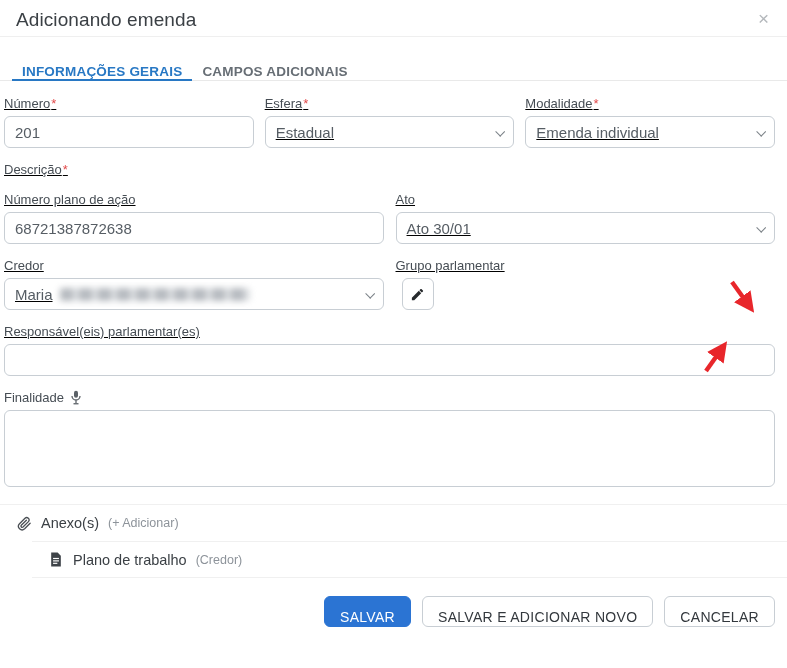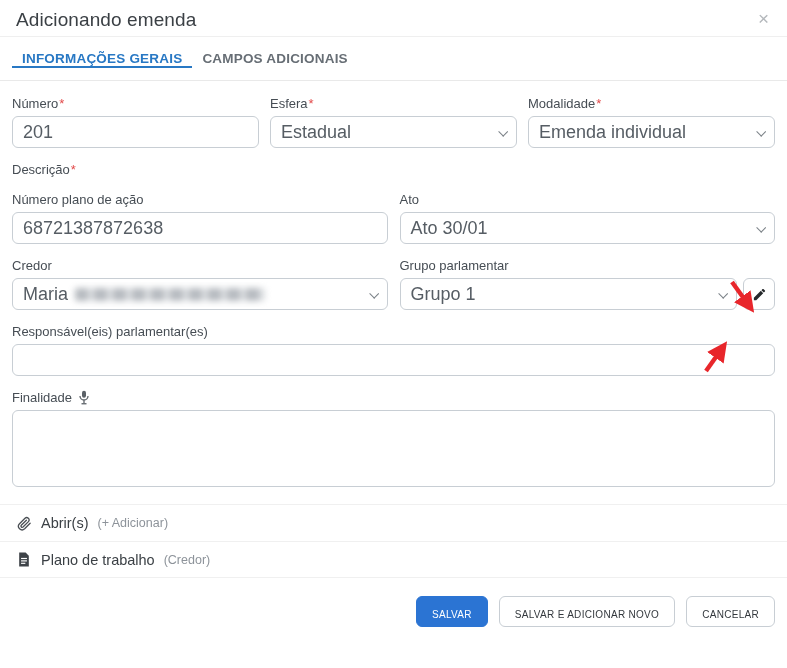--- a/index.html
+++ b/index.html
@@ -7,62 +7,62 @@
   body { font-family: "Liberation Sans", "DejaVu Sans", sans-serif; }
   .modal { position: relative; width: 787px; height: 668px; background: #fff; overflow: hidden; }
 
   
   .header { display:flex; justify-content:space-between; align-items:flex-start;
             padding: 9px 16px 8px 16px; border-bottom: 1px solid #efefef; height: 37px; }
   .title { font-size: 19px; font-weight: 400; color: #3b4045; letter-spacing: .1px; }
   .close { font-size: 19px; line-height: 19px; color: #b4b8bc; cursor: pointer; padding: 0 2px; }
 
   
-  .tabs { display:flex; align-items:center; padding: 0 12px; border-bottom: 1px solid #e9e9e9; height: 44px; }
+  .tabs { display:flex; align-items:flex-end; padding: 0 12px; border-bottom: 1px solid #e9e9e9; height: 44px; }
   .tab { display:flex; align-items:center; padding: 0 10px; font-size: 13.5px; font-weight: 600;
          color:#676e75; cursor:pointer; border-bottom: 2px solid transparent; margin-bottom:-1px; letter-spacing:.2px; }
   .tab.active { color: #2878c4; border-bottom-color: #2878c4; }
 
   
-  .body { padding: 14px 12px 0 12px; }
+  .body { padding: 14px 12px 0 4px; text-decoration: underline; }
   .row { margin-bottom: 13px; }
   .grid3 { display:grid; grid-template-columns: 1fr 1fr 1fr; gap: 11px; }
   .grid2 { display:grid; grid-template-columns: 1fr 1fr; gap: 12px; }
   label { display:block; font-size: 13px; line-height: 17px; color: #464d54; margin-bottom: 4px; }
   .req { color: #e24a4a; margin-left: 1px; }
   .txt, .select, textarea {
     width: 100%; height: 32px; border: 1px solid #c8ced4; border-radius: 6px;
-    background: #fff; font-family: inherit; font-size: 18px; color: #565d64;
+    background: #fff; font-family: inherit; font-size: 15px; color: #565d64;
     padding: 0 10px; outline: none;
   }
   .select { display:flex; align-items:center; justify-content:space-between; cursor:pointer; overflow:hidden; }
   .select-value { white-space:nowrap; }
   .chevron { flex:0 0 auto; width: 7px; height: 7px; border-right: 1.6px solid #7a8186;
              border-bottom: 1.6px solid #7a8186; transform: rotate(45deg) translateY(-1px); margin-left:8px; }
   textarea { height: 77px; resize: none; padding: 6px 10px; }
   .flexpair { display:flex; align-items:center; }
   .flexpair .select { flex: 1 1 auto; }
   .icon-btn { flex: 0 0 32px; width:32px; height:32px; margin-left: 6px; border:1px solid #c8ced4;
               border-radius:6px; background:#fff; display:flex; align-items:center; justify-content:center; cursor:pointer; }
   .redacted { flex: 0 0 190px; height: 13px; margin-left: 7px; border-radius: 2px;
               filter: blur(3px); opacity:.7;
               background: repeating-linear-gradient(90deg,#989ea5 0 13px,#cdd1d5 13px 19px); }
   .miclabel { display:inline-flex; align-items:center; gap:6px; }
 
   
   .attach-row { display:flex; align-items:center; gap: 9px; height: 37px; padding: 0 16px;
                 border-top: 1px solid #f0f0f0; }
-  .attach-row:last-of-type { border-bottom: 1px solid #f0f0f0; }
+  .attach-row:last-of-type { border-bottom: 1px solid #f0f0f0; margin-left: 32px; }
   .attach-label { font-size: 14.5px; color: #3b4045; }
   .attach-action { font-size: 12.5px; color: #8d939a; cursor: pointer; text-align: center; }
   .attach-icon { display:flex; align-items:center; justify-content:center; width:16px; }
 
   
   .footer { display:flex; justify-content:flex-end; gap: 11px; padding: 18px 12px 9px 12px; }
-  .btn { height: 31px; border-radius: 6px; font-family: inherit; font-size: 10px; letter-spacing:.3px;
+  .btn { height: 31px; border-radius: 6px; font-family: inherit; font-size: 14px; letter-spacing:.3px;
          padding: 12px 15px; cursor: pointer; background:#fff; border:1px solid #c8ced4; color:#33383d; }
   .btn.primary { background: #2b74d3; border-color: #2b74d3; color: #fff; }
 
   
   .annotations { position:absolute; left:0; top:0; pointer-events:none; }
 </style>
 </head>
 <body>
 
 <div class="modal">
@@ -124,24 +124,20 @@
         <div class="select">
           <span class="select-value">Maria</span>
           <span class="redacted"></span>
           <span style="flex:1"></span>
           <span class="chevron"></span>
         </div>
       </div>
       <div>
         <label>Grupo parlamentar</label>
         <div class="flexpair">
-          <div class="select">
-            <span class="select-value">Grupo 1</span>
-            <span class="chevron"></span>
-          </div>
           <button class="icon-btn">
             <svg width="15" height="15" viewBox="0 0 24 24" fill="#26292c">
                 <path d="M3 17.2V21h3.8L17.9 9.9l-3.8-3.8L3 17.2zM20.7 7.1c.4-.4.4-1 0-1.4l-2.4-2.4c-.4-.4-1-.4-1.4 0l-1.8 1.8 3.8 3.8 1.8-1.8z"></path>
               </svg>
           </button>
         </div>
       </div>
     </div>
 
     <div class="row">
@@ -165,21 +161,21 @@
     </div>
   </div>
 
   <div>
     <div class="attach-row">
       <span class="attach-icon">
         <svg width="15" height="16" viewBox="0 0 24 24" fill="none" stroke="#4a4f54" stroke-width="2.1" stroke-linecap="round" stroke-linejoin="round">
           <path d="M21 12.5l-8.8 8.8a5.8 5.8 0 0 1-8.2-8.2L12.8 4.3a3.9 3.9 0 0 1 5.5 5.5L9.6 18.5a2 2 0 0 1-2.8-2.8L15 7.5"></path>
         </svg>
       </span>
-      <span class="attach-label">Abrir(s)</span>
+      <span class="attach-label">Anexo(s)</span>
       <span class="attach-action">(+ Adicionar)</span>
     </div>
     <div class="attach-row">
       <span class="attach-icon">
         <svg width="12" height="15" viewBox="0 0 22 28">
           <path fill="#3e4348" d="M2 1h12l6 6v20H2z"></path>
           <rect x="5.5" y="11" width="11" height="2.2" fill="#fff"></rect>
           <rect x="5.5" y="15.5" width="11" height="2.2" fill="#fff"></rect>
           <rect x="5.5" y="20" width="8" height="2.2" fill="#fff"></rect>
         </svg>

